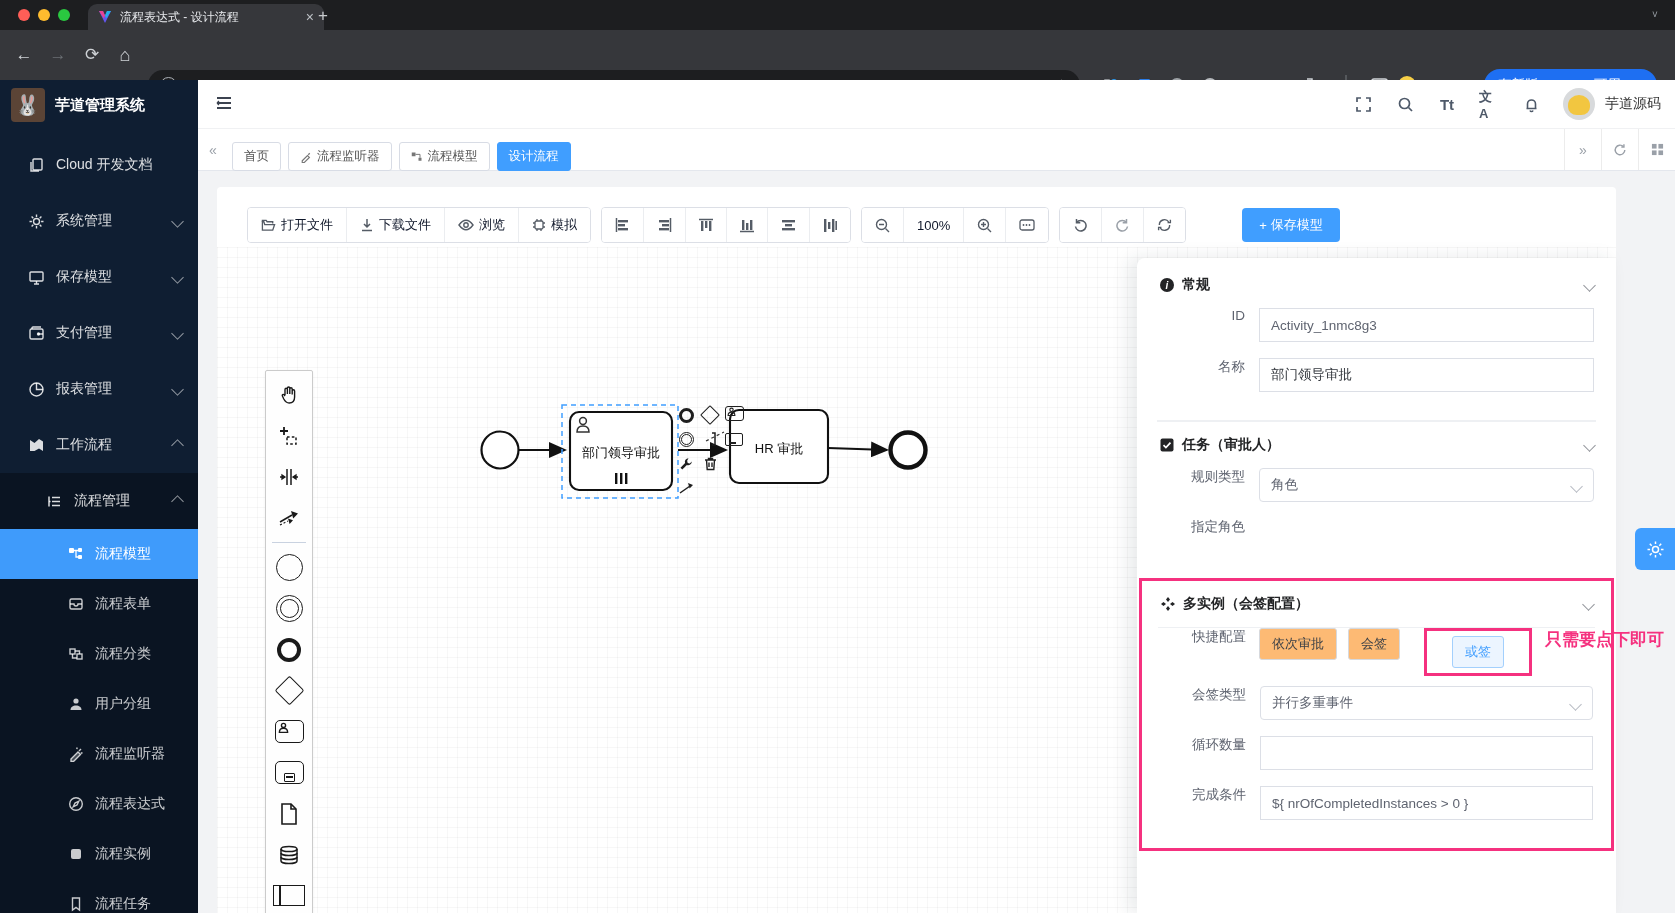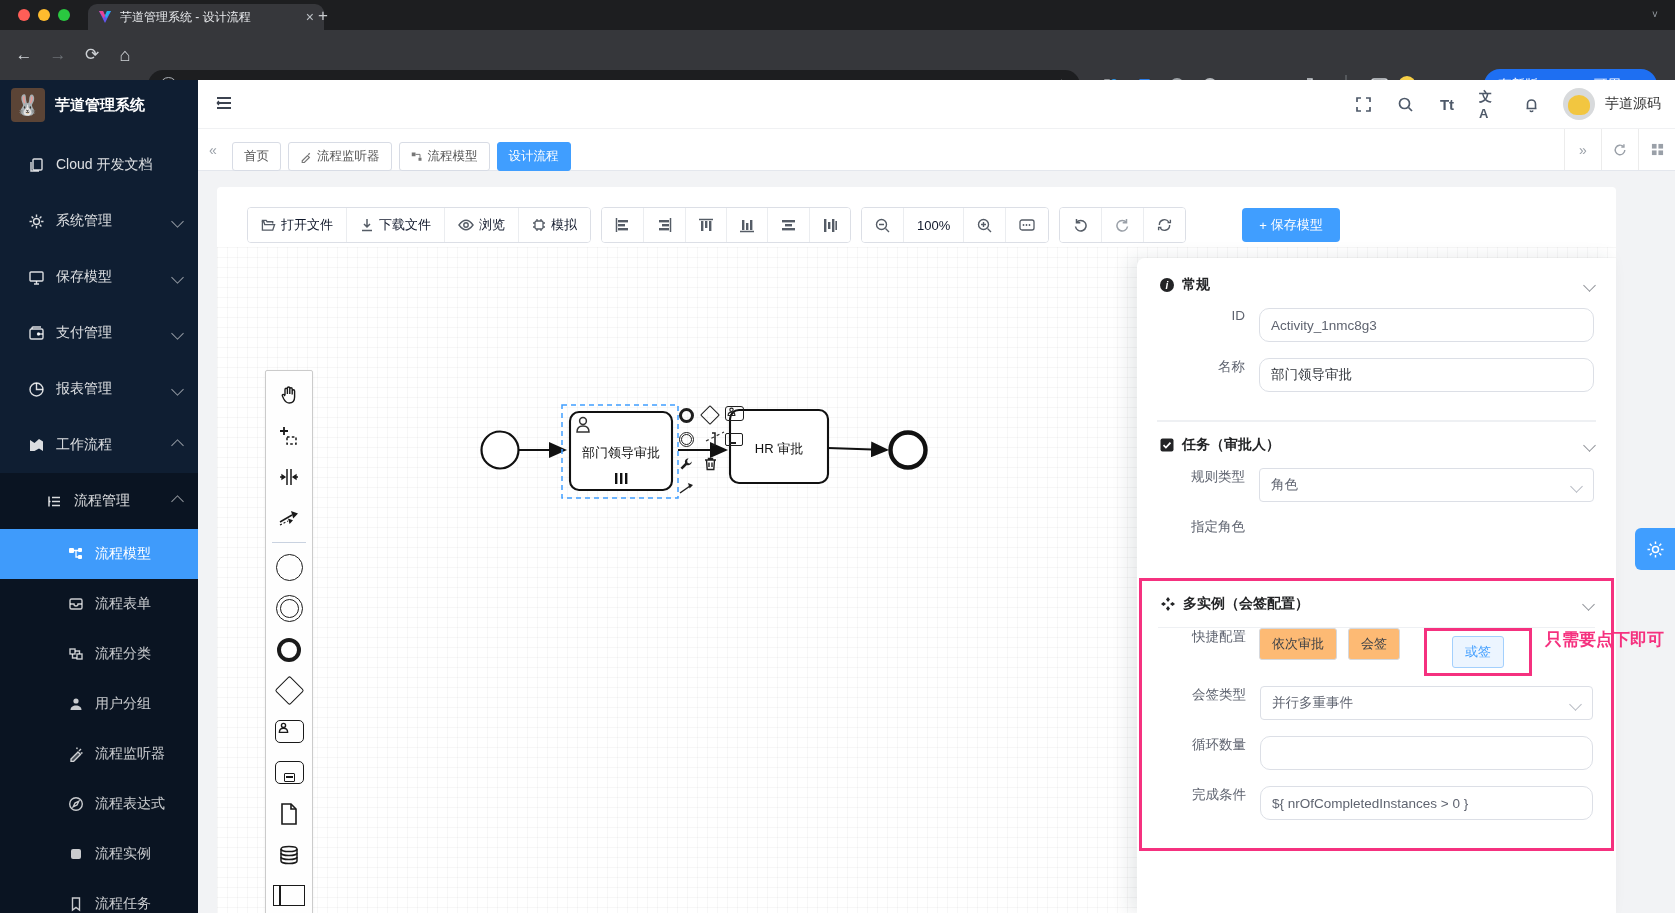--- a/index.html
+++ b/index.html
@@ -94,21 +94,21 @@
   .ptk{width:17px;height:13px;border:1.5px solid #1f1f1f;border-radius:3px;position:relative;}
   .pscr{width:16px;height:11px;border:1.5px solid #1f1f1f;border-radius:2px;position:relative;}
   .pscr:after{content:"";position:absolute;left:3px;bottom:1px;width:7px;height:2px;background:#1f1f1f;}
   
   .panel{position:absolute;left:920px;top:71px;width:479px;bottom:0;background:#fff;border-radius:8px 0 0 0;box-shadow:-8px 0 18px rgba(31,45,61,.10);z-index:5;padding:4px 22px 0;box-sizing:border-box;}
   .sech{height:46px;display:flex;align-items:center;gap:7px;font-size:14px;font-weight:700;color:#232426;cursor:pointer;}
   .sech .gchev{margin-left:auto;}
   .pdivider{height:1px;background:#eef0f3;margin:0 -2px;}
   .prow{min-height:50px;display:flex;align-items:flex-start;}
   .plabel{width:86px;text-align:right;margin-right:14px;font-size:13.5px;color:#5f6470;flex:none;}
-  .ipt{flex:1;height:34px;border:1px solid #dcdfe6;border-radius:10px;padding:0 11px;font-size:13.5px;color:#5f6470;font-family:"Liberation Sans","DejaVu Sans",sans-serif;box-sizing:border-box;background:#fff;outline:none;}
+  .ipt{flex:1;height:34px;border:1px solid #dcdfe6;border-radius:0;padding:0 11px;font-size:13.5px;color:#5f6470;font-family:"Liberation Sans","DejaVu Sans",sans-serif;box-sizing:border-box;background:#fff;outline:none;}
   .ipt::placeholder{color:#bfc4cc;}
   .sel{flex:1;height:34px;border:1px solid #dcdfe6;border-radius:4px;display:flex;align-items:center;padding:0 28px 0 11px;font-size:13.5px;color:#5f6470;position:relative;background:#fff;cursor:pointer;box-sizing:border-box;}
   .sel .gchev{position:absolute;right:12px;top:13px;border-color:#b6bac2;}
   .sel .ph{color:#bfc4cc;}
   .multi{margin:10px -20px 0;border:3px solid #f5317f;padding:0 18px 12px;}
   .qbtn{height:30px;display:inline-flex;align-items:center;padding:0 12px;border:1px solid #d6d9de;border-radius:3px;font-size:13px;color:#3c4046;background:#fdba74;margin-left:11px;cursor:pointer;white-space:nowrap;}
   .qbtn.sel2{background:#ecf5ff;border-color:#a3d0fd;color:#409eff;}
   .hlbox{display:inline-flex;border:3px solid #f5317f;padding:5px 25px;margin-left:24px;}
   .note{margin-left:13px;color:#f5317f;font-size:17px;font-weight:700;white-space:nowrap;}
   .fab{position:absolute;right:0;top:528px;width:40px;height:42px;background:#409eff;border-radius:6px 0 0 6px;display:flex;align-items:center;justify-content:center;color:#fff;z-index:8;cursor:pointer;}
@@ -121,21 +121,21 @@
   <div class="tabstrip">
     <span class="tl" style="left:18px;background:#ff5e57"></span>
     <span class="tl" style="left:38px;background:#febb2e"></span>
     <span class="tl" style="left:58px;background:#2ac840"></span>
     <div class="btab">
       <svg width="14" height="14" viewBox="0 0 14 14">
           <polygon points="1,1 5,1 7,5.6 9,1 13,1 7,13" fill="#6456f0"></polygon>
           <polygon points="1,1 5,1 7,5.6 5.7,8.2" fill="#e84393"></polygon>
           <polygon points="9,1 13,1 8.3,8.2 7,5.6" fill="#22b0e8"></polygon>
         </svg>
-      <span class="title">芋道管理系统 - 设计流程</span>
+      <span class="title">流程表达式 - 设计流程</span>
       <span class="x">×</span>
     </div>
     <span class="newtab">+</span>
     <span class="winchev">˅</span>
   </div>
 
   <div class="btoolbar">
     <span class="navic" style="left:12px">←</span>
     <span class="navic" style="left:46px;color:#6b6f74">→</span>
     <span class="navic" style="left:80px">⟳</span>

